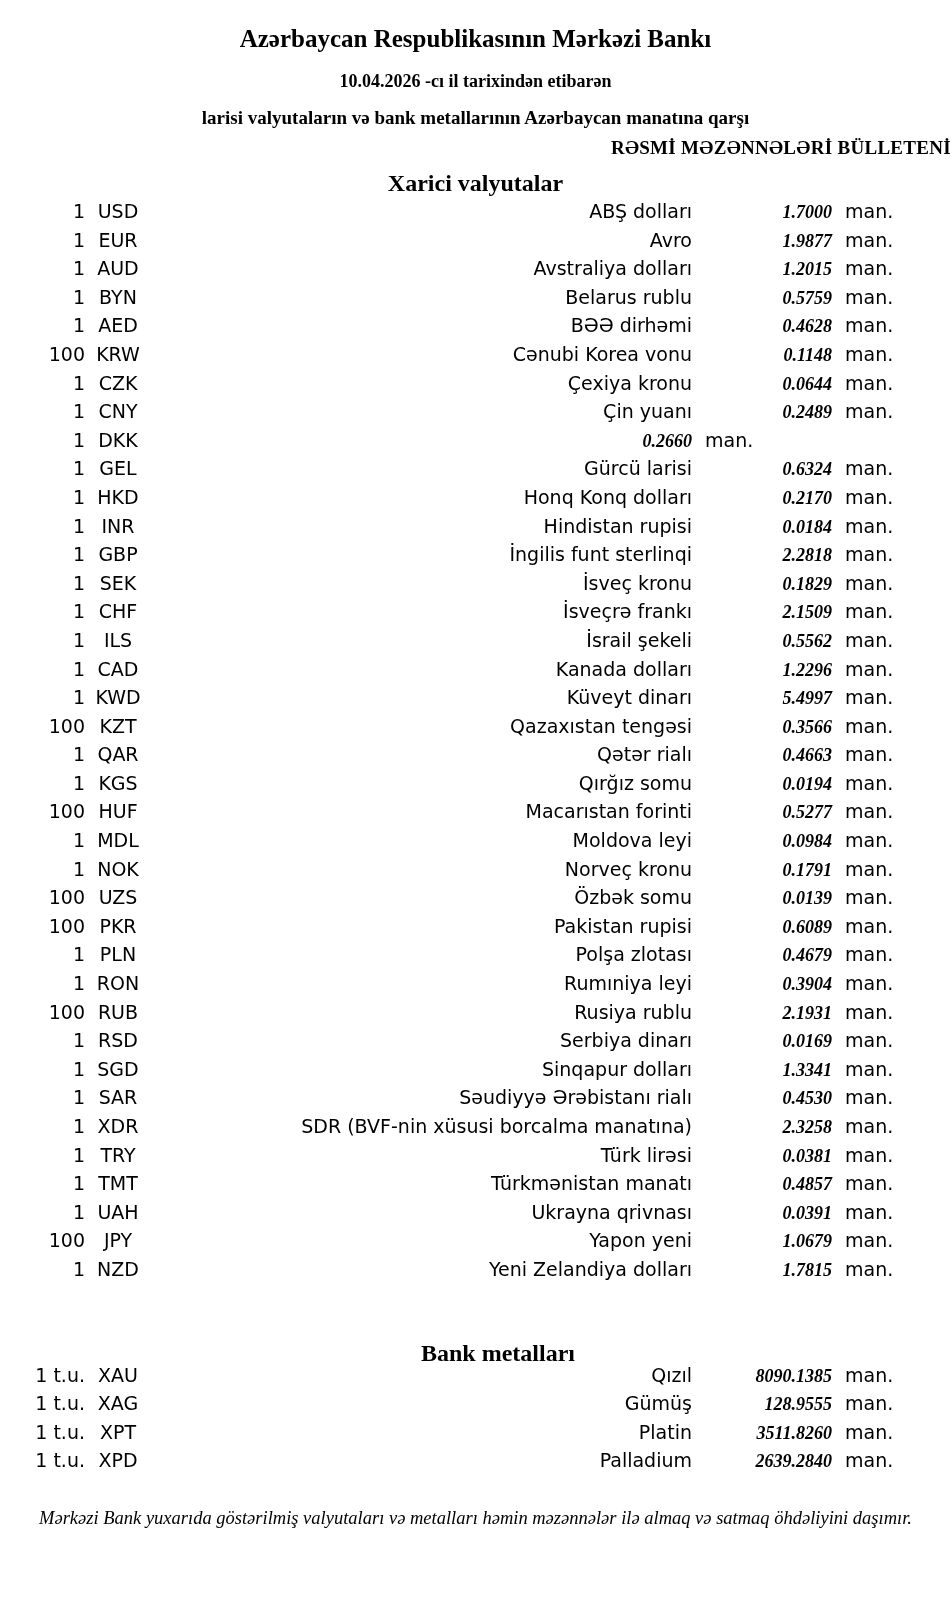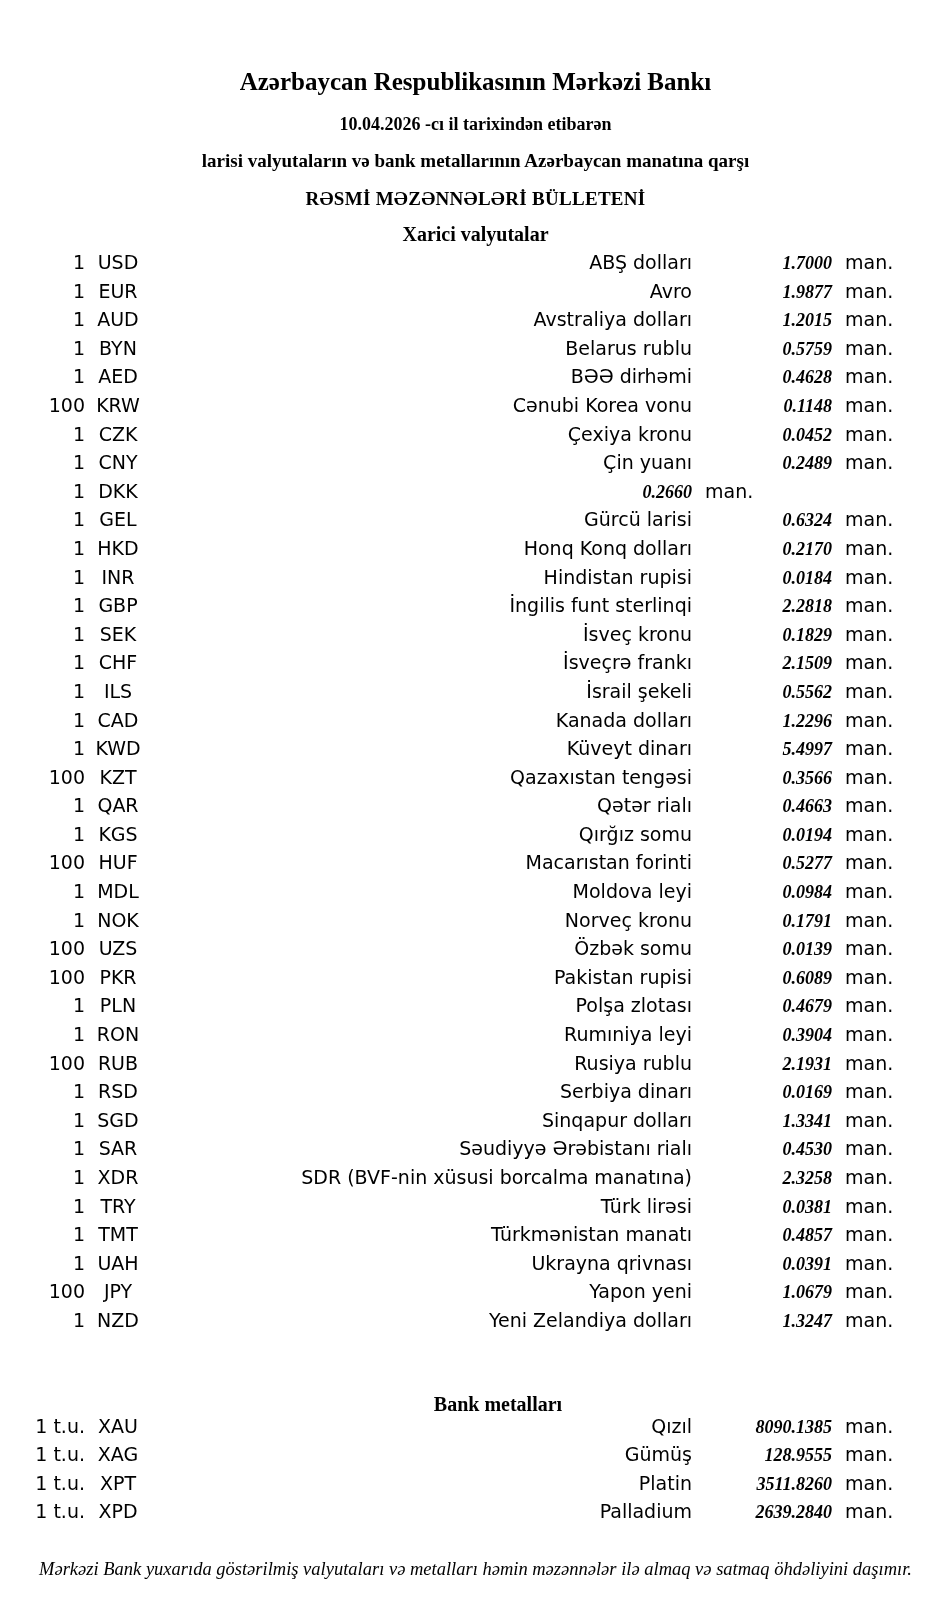--- a/index.html
+++ b/index.html
@@ -9,51 +9,51 @@
     height: 1601px;
     margin: 0 auto;
     background: #ffffff;
     color: #000000;
     overflow: hidden;
     font-family: "DejaVu Sans", sans-serif;
   }
   .serif-bold { font-family: "Liberation Serif", serif; font-weight: bold; }
   .page-title {
     margin: 0;
-    padding-top: 67px;
+    padding-top: 24px;
     text-align: center;
     font-family: "Liberation Serif", serif;
     font-weight: bold;
     font-size: 25px;
     line-height: 30px;
   }
   .date-line {
     margin-top: 17px;
     text-align: center;
     font-size: 18px;
     line-height: 21px;
   }
   .subtitle-1 {
     margin-top: 15px;
     text-align: center;
     font-size: 19px;
     line-height: 22px;
   }
   .subtitle-2 {
-    margin-top: 16px;
-    text-align: center;
+    margin-top: 8px;
+    text-align: right;
     font-size: 19px;
     line-height: 22px;
     letter-spacing: 0.3px;
   }
   .section-title {
     text-align: center;
     font-family: "Liberation Serif", serif;
     font-weight: bold;
-    font-size: 20px;
+    font-size: 24px;
     line-height: 22px;
   }
   .section-title.currencies { margin-top: 13px; }
   .section-title.metals { margin-top: 55px; margin-left: 45px; }
   .rate-table { width: 900px; margin-top: 6px; }
   .rate-table.metals-table { margin-top: 0; }
   .rate-row {
     display: grid;
     grid-template-columns: 85px 66px 541px 140px 68px;
     align-items: baseline;
@@ -145,21 +145,21 @@
         <span class="qty-cell">100</span>
         <span class="code-cell">KRW</span>
         <span class="name-cell">Cənubi Korea vonu</span>
         <span class="rate-cell">0.1148</span>
         <span class="unit-cell">man.</span>
       </div>
       <div class="rate-row">
         <span class="qty-cell">1</span>
         <span class="code-cell">CZK</span>
         <span class="name-cell">Çexiya kronu</span>
-        <span class="rate-cell">0.0452</span>
+        <span class="rate-cell">0.0644</span>
         <span class="unit-cell">man.</span>
       </div>
       <div class="rate-row">
         <span class="qty-cell">1</span>
         <span class="code-cell">CNY</span>
         <span class="name-cell">Çin yuanı</span>
         <span class="rate-cell">0.2489</span>
         <span class="unit-cell">man.</span>
       </div>
       <div class="rate-row">
@@ -361,21 +361,21 @@
         <span class="qty-cell">100</span>
         <span class="code-cell">JPY</span>
         <span class="name-cell">Yapon yeni</span>
         <span class="rate-cell">1.0679</span>
         <span class="unit-cell">man.</span>
       </div>
       <div class="rate-row">
         <span class="qty-cell">1</span>
         <span class="code-cell">NZD</span>
         <span class="name-cell">Yeni Zelandiya dolları</span>
-        <span class="rate-cell">1.3247</span>
+        <span class="rate-cell">1.7815</span>
         <span class="unit-cell">man.</span>
       </div>
     </div>
 
   <div class="section-title metals">Bank metalları</div>
   <div class="rate-table metals-table" id="metal-table">
       <div class="rate-row">
         <span class="qty-cell">1 t.u.</span>
         <span class="code-cell">XAU</span>
         <span class="name-cell">Qızıl</span>

